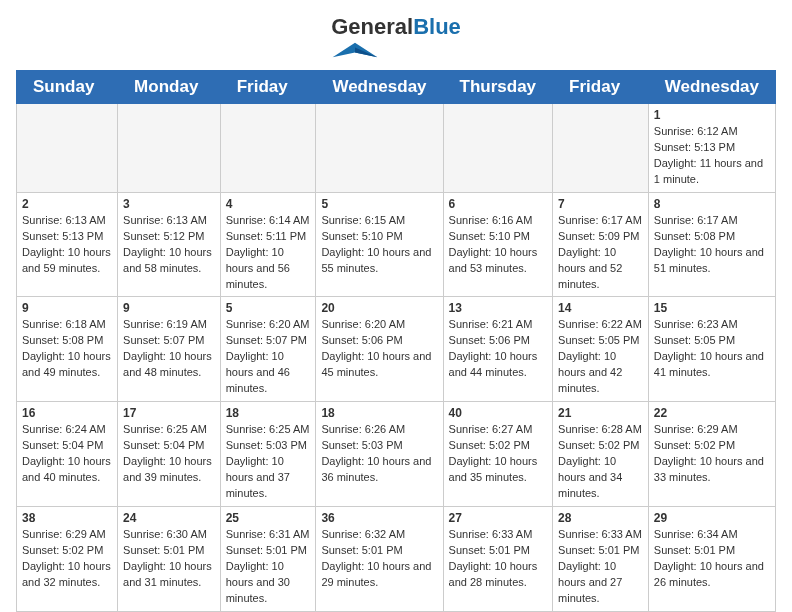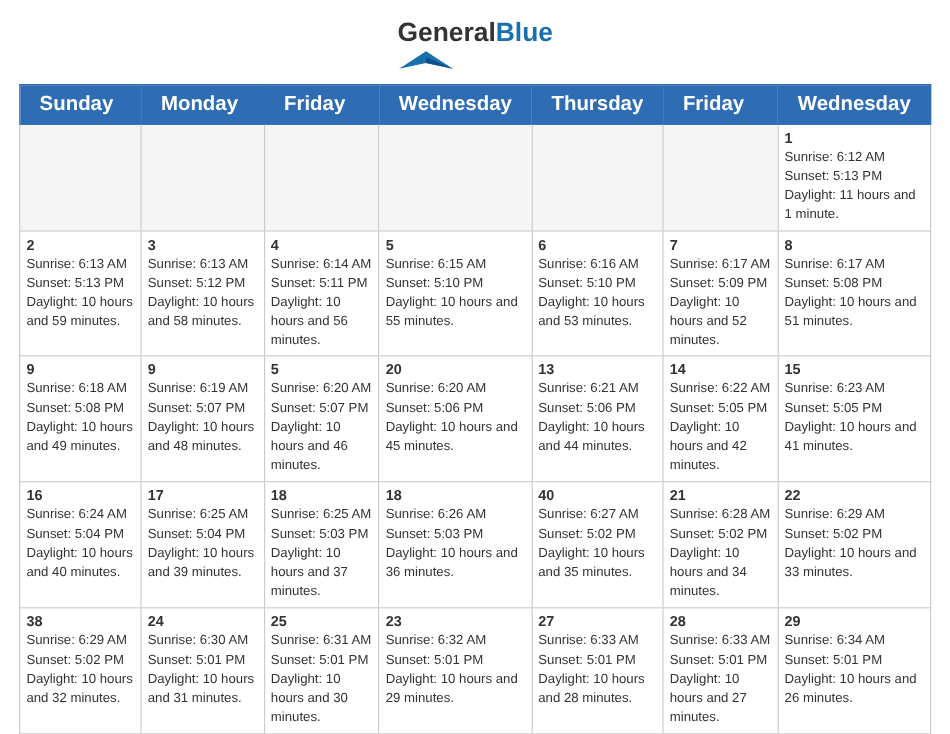--- a/index.html
+++ b/index.html
@@ -224,21 +224,21 @@
         </td>
         <td>
           <span class="day-number">24</span>
           <div class="day-info">Sunrise: 6:30 AM<br>Sunset: 5:01 PM<br>Daylight: 10 hours and 31 minutes.</div>
         </td>
         <td>
           <span class="day-number">25</span>
           <div class="day-info">Sunrise: 6:31 AM<br>Sunset: 5:01 PM<br>Daylight: 10 hours and 30 minutes.</div>
         </td>
         <td>
-          <span class="day-number">23</span>
+          <span class="day-number">36</span>
           <div class="day-info">Sunrise: 6:32 AM<br>Sunset: 5:01 PM<br>Daylight: 10 hours and 29 minutes.</div>
         </td>
         <td>
           <span class="day-number">27</span>
           <div class="day-info">Sunrise: 6:33 AM<br>Sunset: 5:01 PM<br>Daylight: 10 hours and 28 minutes.</div>
         </td>
         <td>
           <span class="day-number">28</span>
           <div class="day-info">Sunrise: 6:33 AM<br>Sunset: 5:01 PM<br>Daylight: 10 hours and 27 minutes.</div>
         </td>

